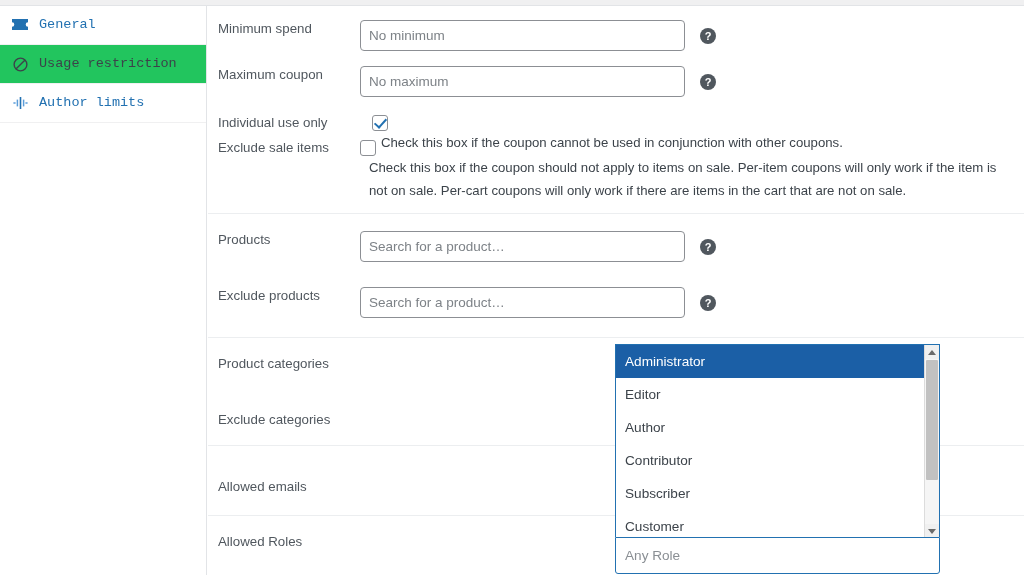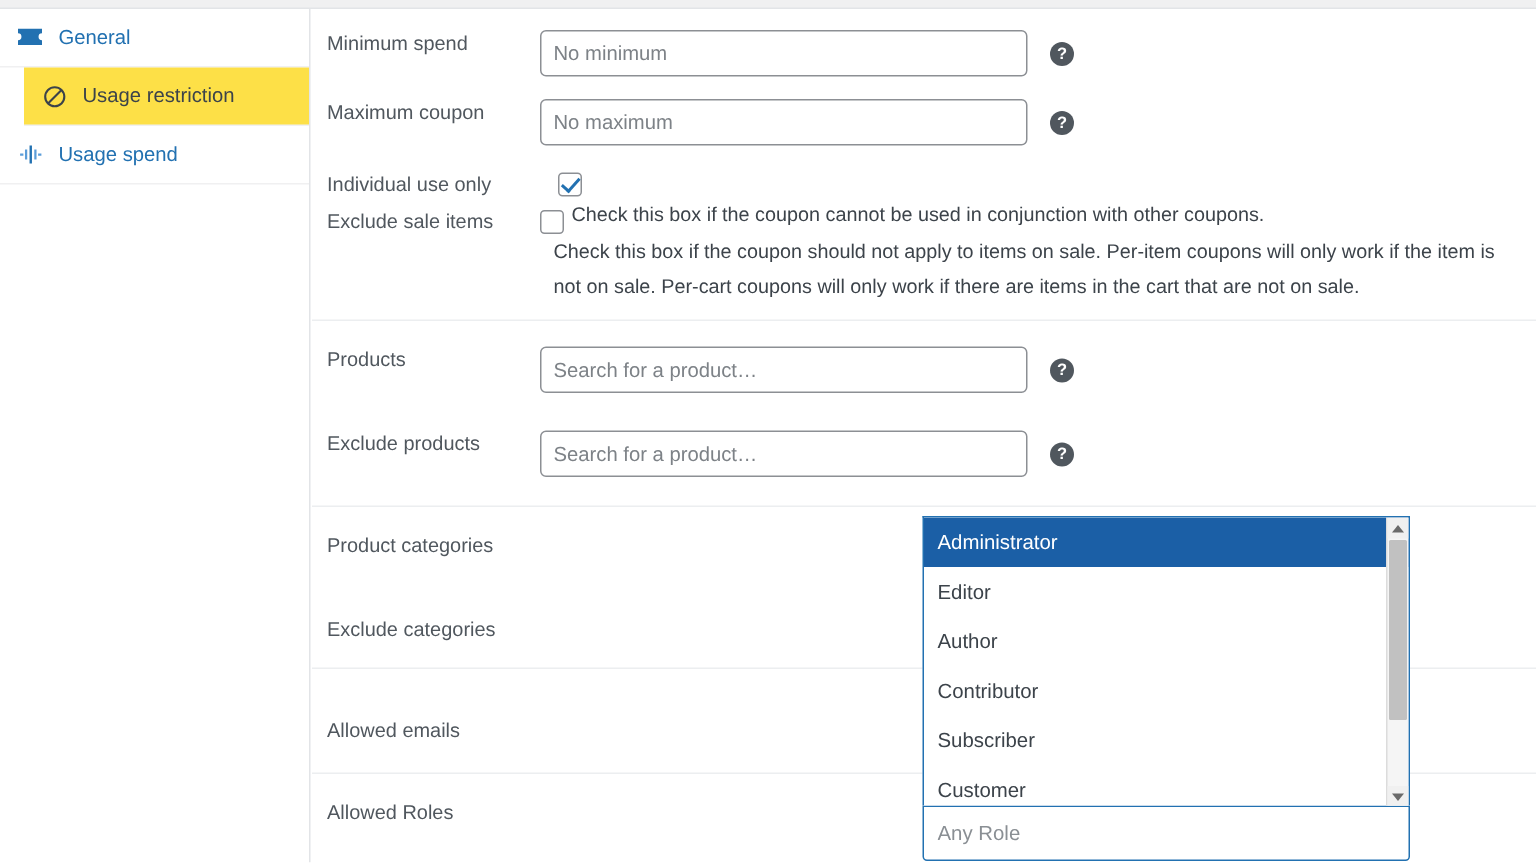--- a/index.html
+++ b/index.html
@@ -20,35 +20,35 @@
     background: #f0f0f1;
     border-bottom: 1px solid #e2e4e7;
   }
 
   
   .sidebar {
     position: absolute; top: 6px; left: 0;
     width: 207px; height: 569px;
     background: #ffffff;
     border-right: 1px solid #e2e4e7;
+    font-family: Liberation Mono, monospace;
   }
   .side-item {
     display: flex; align-items: center;
     height: 39px;
     padding-left: 9px;
     font-size: 13.5px;
     color: #2271b1;
     border-bottom: 1px solid #f0f0f1;
     cursor: pointer;
     white-space: nowrap;
   }
   .side-item.active {
-    background: #fde047;
+    background: #22c55e;
     color: #3c434a;
-    margin-left: 16px;
   }
   .side-ico {
     width: 22px; height: 18px;
     display: inline-flex; align-items: center; justify-content: center;
     margin-right: 8px;
     flex: 0 0 22px;
   }
   .side-label { line-height: 1; position: relative; top: 0px; }
 
   
@@ -235,21 +235,21 @@
     <div class="side-item">
       <span class="side-ico">
         <svg width="17" height="14" viewBox="0 0 17 14">
           <line x1="8.5" y1="1" x2="8.5" y2="13" stroke="#2271b1" stroke-width="1.6"></line>
           <line x1="5.4" y1="3.6" x2="5.4" y2="10.4" stroke="#5b9dd9" stroke-width="1.5"></line>
           <line x1="11.6" y1="3.6" x2="11.6" y2="10.4" stroke="#5b9dd9" stroke-width="1.5"></line>
           <line x1="1.4" y1="7" x2="3.6" y2="7" stroke="#5b9dd9" stroke-width="1.5"></line>
           <line x1="13.4" y1="7" x2="15.6" y2="7" stroke="#5b9dd9" stroke-width="1.5"></line>
         </svg>
       </span>
-      <span class="side-label">Usage spend</span>
+      <span class="side-label">Author limits</span>
     </div>
 
   </div>
 
   <div class="main">
 
     <div class="row" style="top:14px;">
       <div class="lbl">Minimum spend</div>
       <div class="ctl">
         <input class="txt" type="text" placeholder="No minimum" style="">

